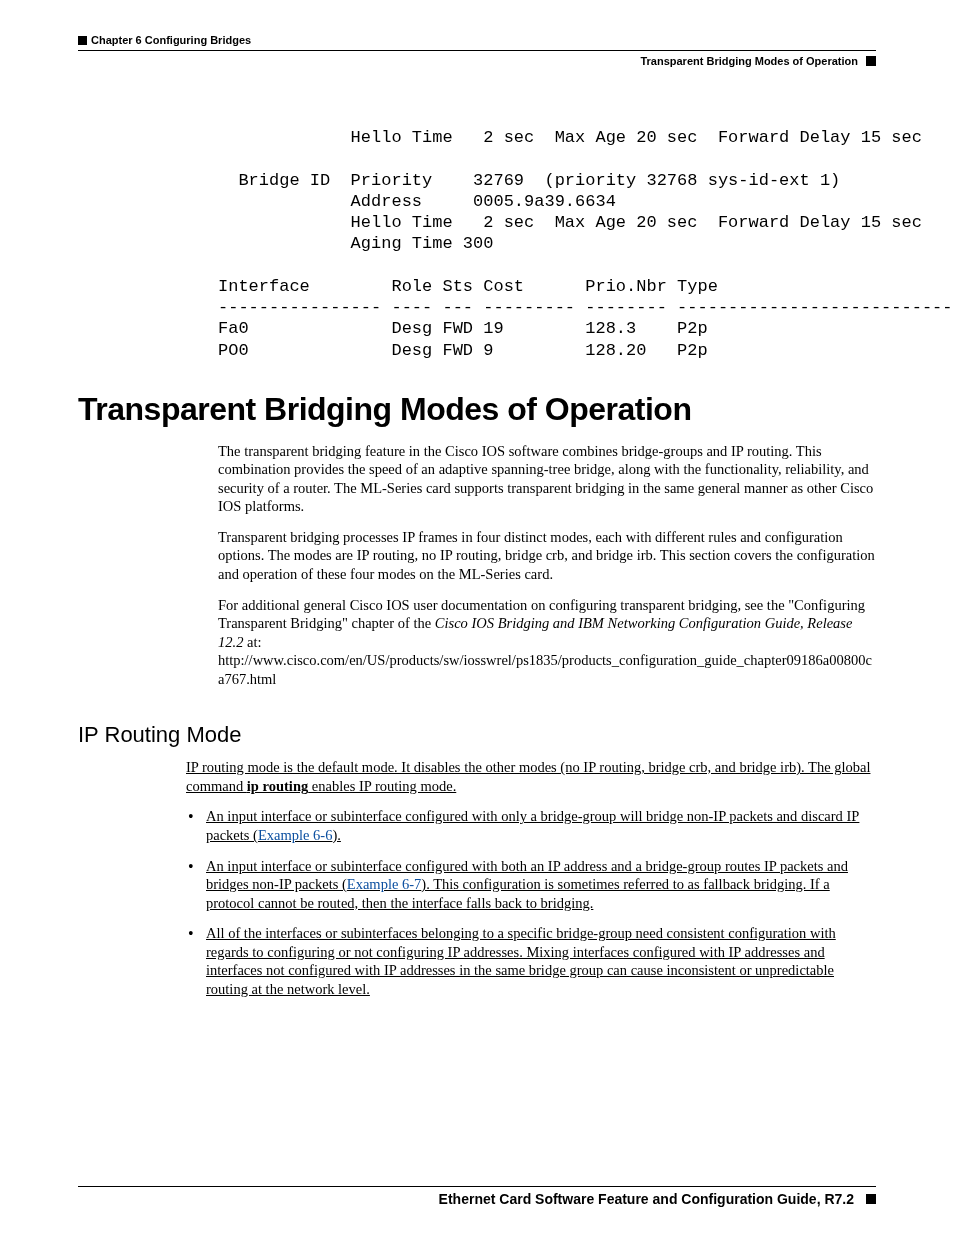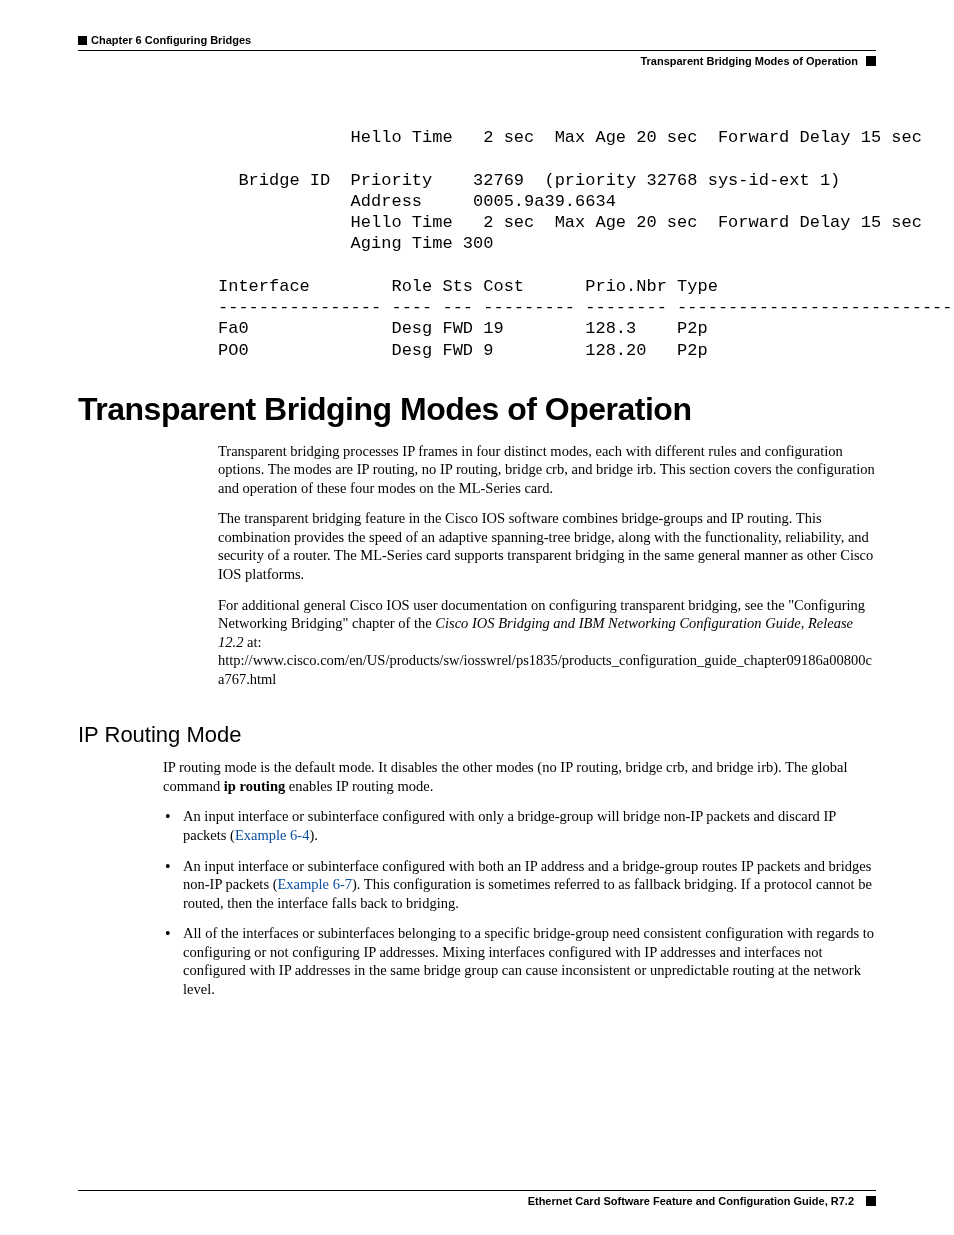--- a/index.html
+++ b/index.html
@@ -68,21 +68,22 @@
   h2.subsection-title {
     font-family: Arial, Helvetica, sans-serif;
     font-weight: normal;
     font-size: 22px;
     margin: 34px 0 10px 0;
   }
   .body-block {
     margin-left: 140px;
   }
   .body-block-sub {
-    margin-left: 85px;
+    margin-left: 108px;
+    text-decoration: underline;
   }
   p {
     font-size: 14.5px;
     line-height: 1.28;
     margin: 0 0 12px 0;
   }
   .italic { font-style: italic; }
   .bold { font-weight: bold; }
   .link { color: #0b4fa0; }
   .url { word-break: break-all; }
@@ -116,21 +117,21 @@
     margin-bottom: 4px;
   }
   .footer-row {
     display: flex;
     justify-content: flex-end;
     align-items: center;
   }
   .footer-title {
     font-family: Arial, Helvetica, sans-serif;
     font-weight: bold;
-    font-size: 11px;
+    font-size: 14px;
     margin-right: 12px;
   }
   .page-num-box {
     background: #000;
     color: #fff;
     font-family: Arial, Helvetica, sans-serif;
     font-weight: bold;
     font-size: 13px;
     padding: 3px 10px;
   }
@@ -159,38 +160,38 @@
 
 Interface        Role Sts Cost      Prio.Nbr Type
 ---------------- ---- --- --------- -------- --------------------------------
 Fa0              Desg FWD 19        128.3    P2p
 PO0              Desg FWD 9         128.20   P2p</pre>
   </div>
 
   <h1 class="section-title">Transparent Bridging Modes of Operation</h1>
 
   <div class="body-block">
+    <p>The transparent bridging feature in the Cisco IOS software combines bridge-groups and IP routing. This combination provides the speed of an adaptive spanning-tree bridge, along with the functionality, reliability, and security of a router. The ML-Series card supports transparent bridging in the same general manner as other Cisco IOS platforms.</p>
     <p>Transparent bridging processes IP frames in four distinct modes, each with different rules and configuration options. The modes are IP routing, no IP routing, bridge crb, and bridge irb. This section covers the configuration and operation of these four modes on the ML-Series card.</p>
-    <p>The transparent bridging feature in the Cisco IOS software combines bridge-groups and IP routing. This combination provides the speed of an adaptive spanning-tree bridge, along with the functionality, reliability, and security of a router. The ML-Series card supports transparent bridging in the same general manner as other Cisco IOS platforms.</p>
     <p>
-      <span>For additional general Cisco IOS user documentation on configuring transparent bridging, see the "Configuring Networking Bridging" chapter of the </span><span class="italic">Cisco IOS Bridging and IBM Networking Configuration Guide, Release 12.2</span><span> at:</span><br>
+      <span>For additional general Cisco IOS user documentation on configuring transparent bridging, see the "Configuring Transparent Bridging" chapter of the </span><span class="italic">Cisco IOS Bridging and IBM Networking Configuration Guide, Release 12.2</span><span> at:</span><br>
       <span class="url">http://www.cisco.com/en/US/products/sw/iosswrel/ps1835/products_configuration_guide_chapter09186a00800ca767.html</span>
     </p>
   </div>
 
   <h2 class="subsection-title">IP Routing Mode</h2>
 
   <div class="body-block-sub">
     <p>
       <span>IP routing mode is the default mode. It disables the other modes (no IP routing, bridge crb, and bridge irb). The global command </span><span class="bold">ip routing</span><span> enables IP routing mode.</span>
     </p>
 
     <ul class="bullets">
       <li>
-        <span>An input interface or subinterface configured with only a bridge-group will bridge non-IP packets and discard IP packets (</span><span class="link">Example 6-4</span><span>).</span>
+        <span>An input interface or subinterface configured with only a bridge-group will bridge non-IP packets and discard IP packets (</span><span class="link">Example 6-6</span><span>).</span>
       </li>
       <li>
         <span>An input interface or subinterface configured with both an IP address and a bridge-group routes IP packets and bridges non-IP packets (</span><span class="link">Example 6-7</span><span>). This configuration is sometimes referred to as fallback bridging. If a protocol cannot be routed, then the interface falls back to bridging.</span>
       </li>
       <li>All of the interfaces or subinterfaces belonging to a specific bridge-group need consistent configuration with regards to configuring or not configuring IP addresses. Mixing interfaces configured with IP addresses and interfaces not configured with IP addresses in the same bridge group can cause inconsistent or unpredictable routing at the network level.</li>
     </ul>
   </div>
 
   <div class="footer">
     <div class="footer-rule"></div>

